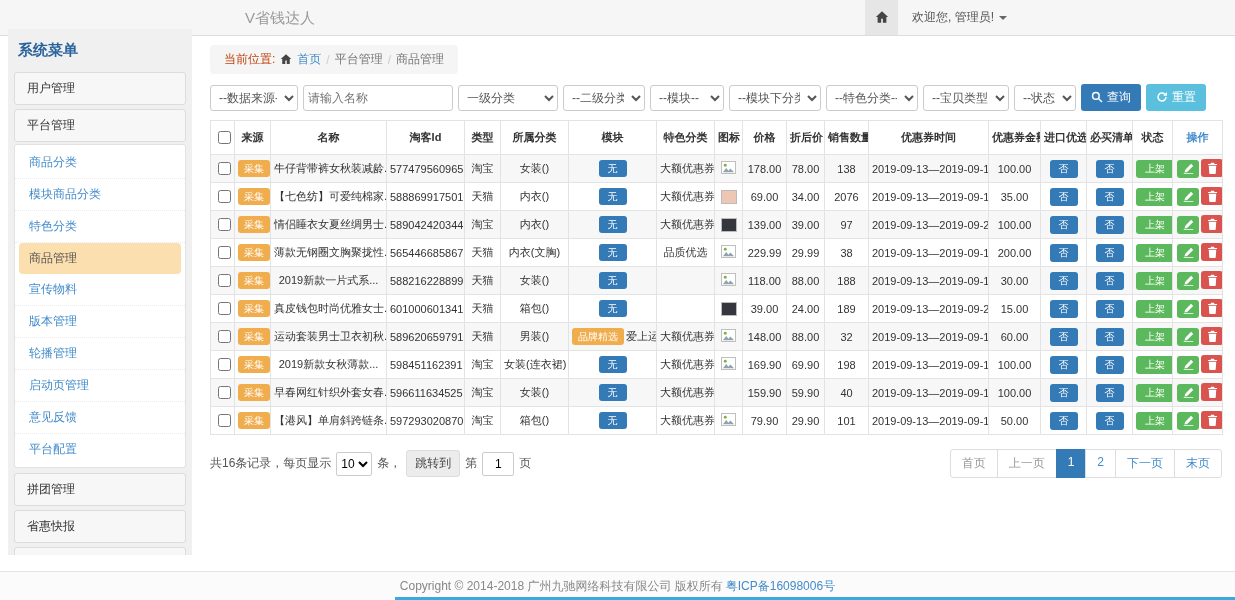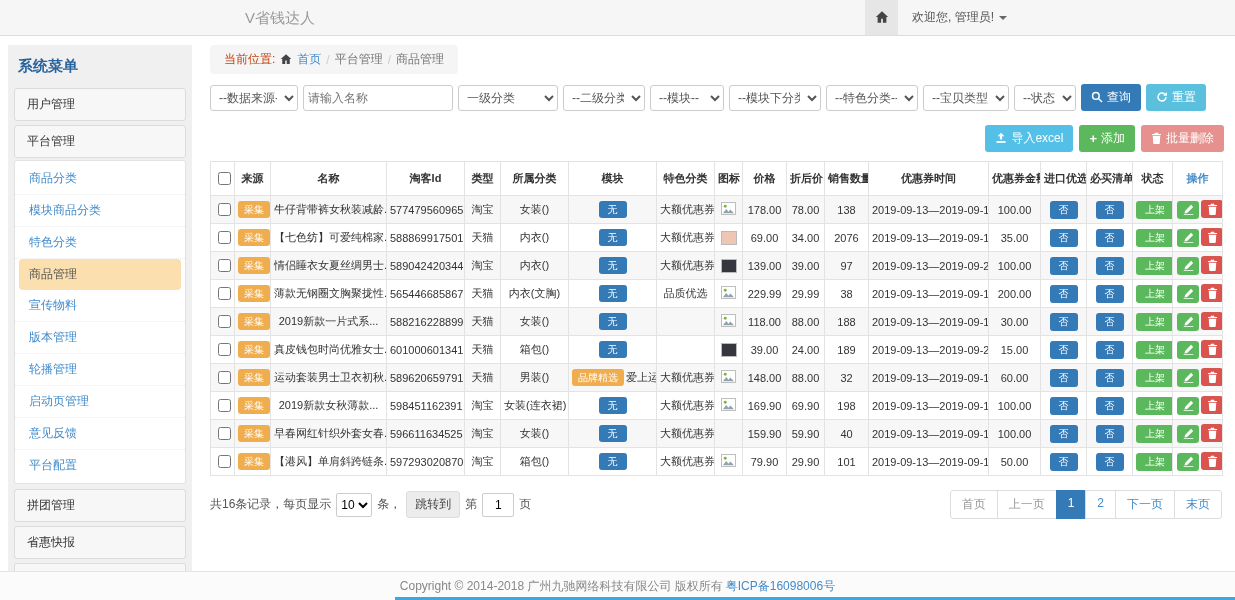--- a/index.html
+++ b/index.html
@@ -14,21 +14,21 @@
   
   .topbar { position:absolute; left:0; top:0; width:1235px; height:36px;
     background:#f6f6f6; border-bottom:1px solid #ddd; }
   .topbar-title { position:absolute; left:245px; top:9px; font-size:15px; color:#9a9a9a; }
   .topbar-right { position:absolute; left:865px; top:0; height:35px; display:flex; align-items:stretch; }
   .home-btn { width:33px; background:#e6e6e6; display:flex; align-items:center; justify-content:center; color:#444; cursor:pointer; }
   .welcome { display:flex; align-items:center; gap:5px; padding:0 14px; color:#555; cursor:pointer; }
   .caret { width:0; height:0; border-left:4px solid transparent; border-right:4px solid transparent; border-top:4px solid #666; }
 
   
-  .sidebar { position:absolute; left:8px; top:45px; width:184px; height:526px;
+  .sidebar { position:absolute; left:8px; top:29px; width:184px; height:526px;
     background:#f0f0f0; padding:6px 6px 0; overflow:hidden; }
   .sidebar-title { color:#29639c; font-size:15px; font-weight:bold; padding:6px 4px 12px; }
   .menu-group { background:#f7f7f7; border:1px solid #dcdcdc; border-radius:3px;
     padding:7px 12px; margin-bottom:4px; color:#333; font-size:12px; cursor:pointer; }
   .submenu { background:#fff; border:1px solid #e2e2e2; border-radius:3px; margin:-2px 0 5px; padding:2px 0; }
   .submenu-item { padding:7px 14px; color:#428bca; border-bottom:1px dotted #ececec; cursor:pointer; }
   .submenu-item:last-child { border-bottom:none; }
   .submenu-item.active { background:#fcdfae; color:#555; border-radius:4px; margin:0 4px; padding:7px 10px; border-bottom:none; }
 
   
@@ -179,39 +179,20 @@
     </button>
     <button class="btn btn-reset">
       <span class="ic"><svg width="12" height="12" viewBox="0 0 16 16">
             <path d="M13.3 8a5.3 5.3 0 1 1-1.7-3.9" fill="none" stroke="currentColor" stroke-width="2"></path>
             <path fill="currentColor" d="M14.6 1.2v5.2H9.4z"></path>
           </svg></span>
       <span>重置</span>
     </button>
   </div>
 
-  <div class="toolbar">
-    <button class="btn btn-import">
-      <span class="ic"><svg width="12" height="12" viewBox="0 0 16 16">
-            <path fill="currentColor" d="M8 1l4.5 4.5h-3V10h-3V5.5h-3z"></path>
-            <path fill="currentColor" d="M2 12h12v2.5H2z"></path>
-          </svg></span>
-      <span>导入excel</span>
-    </button>
-    <button class="btn btn-add">
-      <span class="plus-glyph">+</span>
-      <span>添加</span>
-    </button>
-    <button class="btn btn-batch-del">
-      <span class="ic"><svg width="11" height="12" viewBox="0 0 14 16">
-            <path fill="currentColor" d="M5 1h4l.7 1.5H13V4H1V2.5h3.3zM2 5h10l-.7 10a1 1 0 0 1-1 .9H3.7a1 1 0 0 1-1-.9z"></path>
-          </svg></span>
-      <span>批量删除</span>
-    </button>
-  </div>
 
   <table class="grid">
     <colgroup>
       <col style="width:24px">
         <col style="width:36px">
         <col style="width:116px">
         <col style="width:78px">
       <col style="width:36px">
         <col style="width:68px">
         <col style="width:88px">

